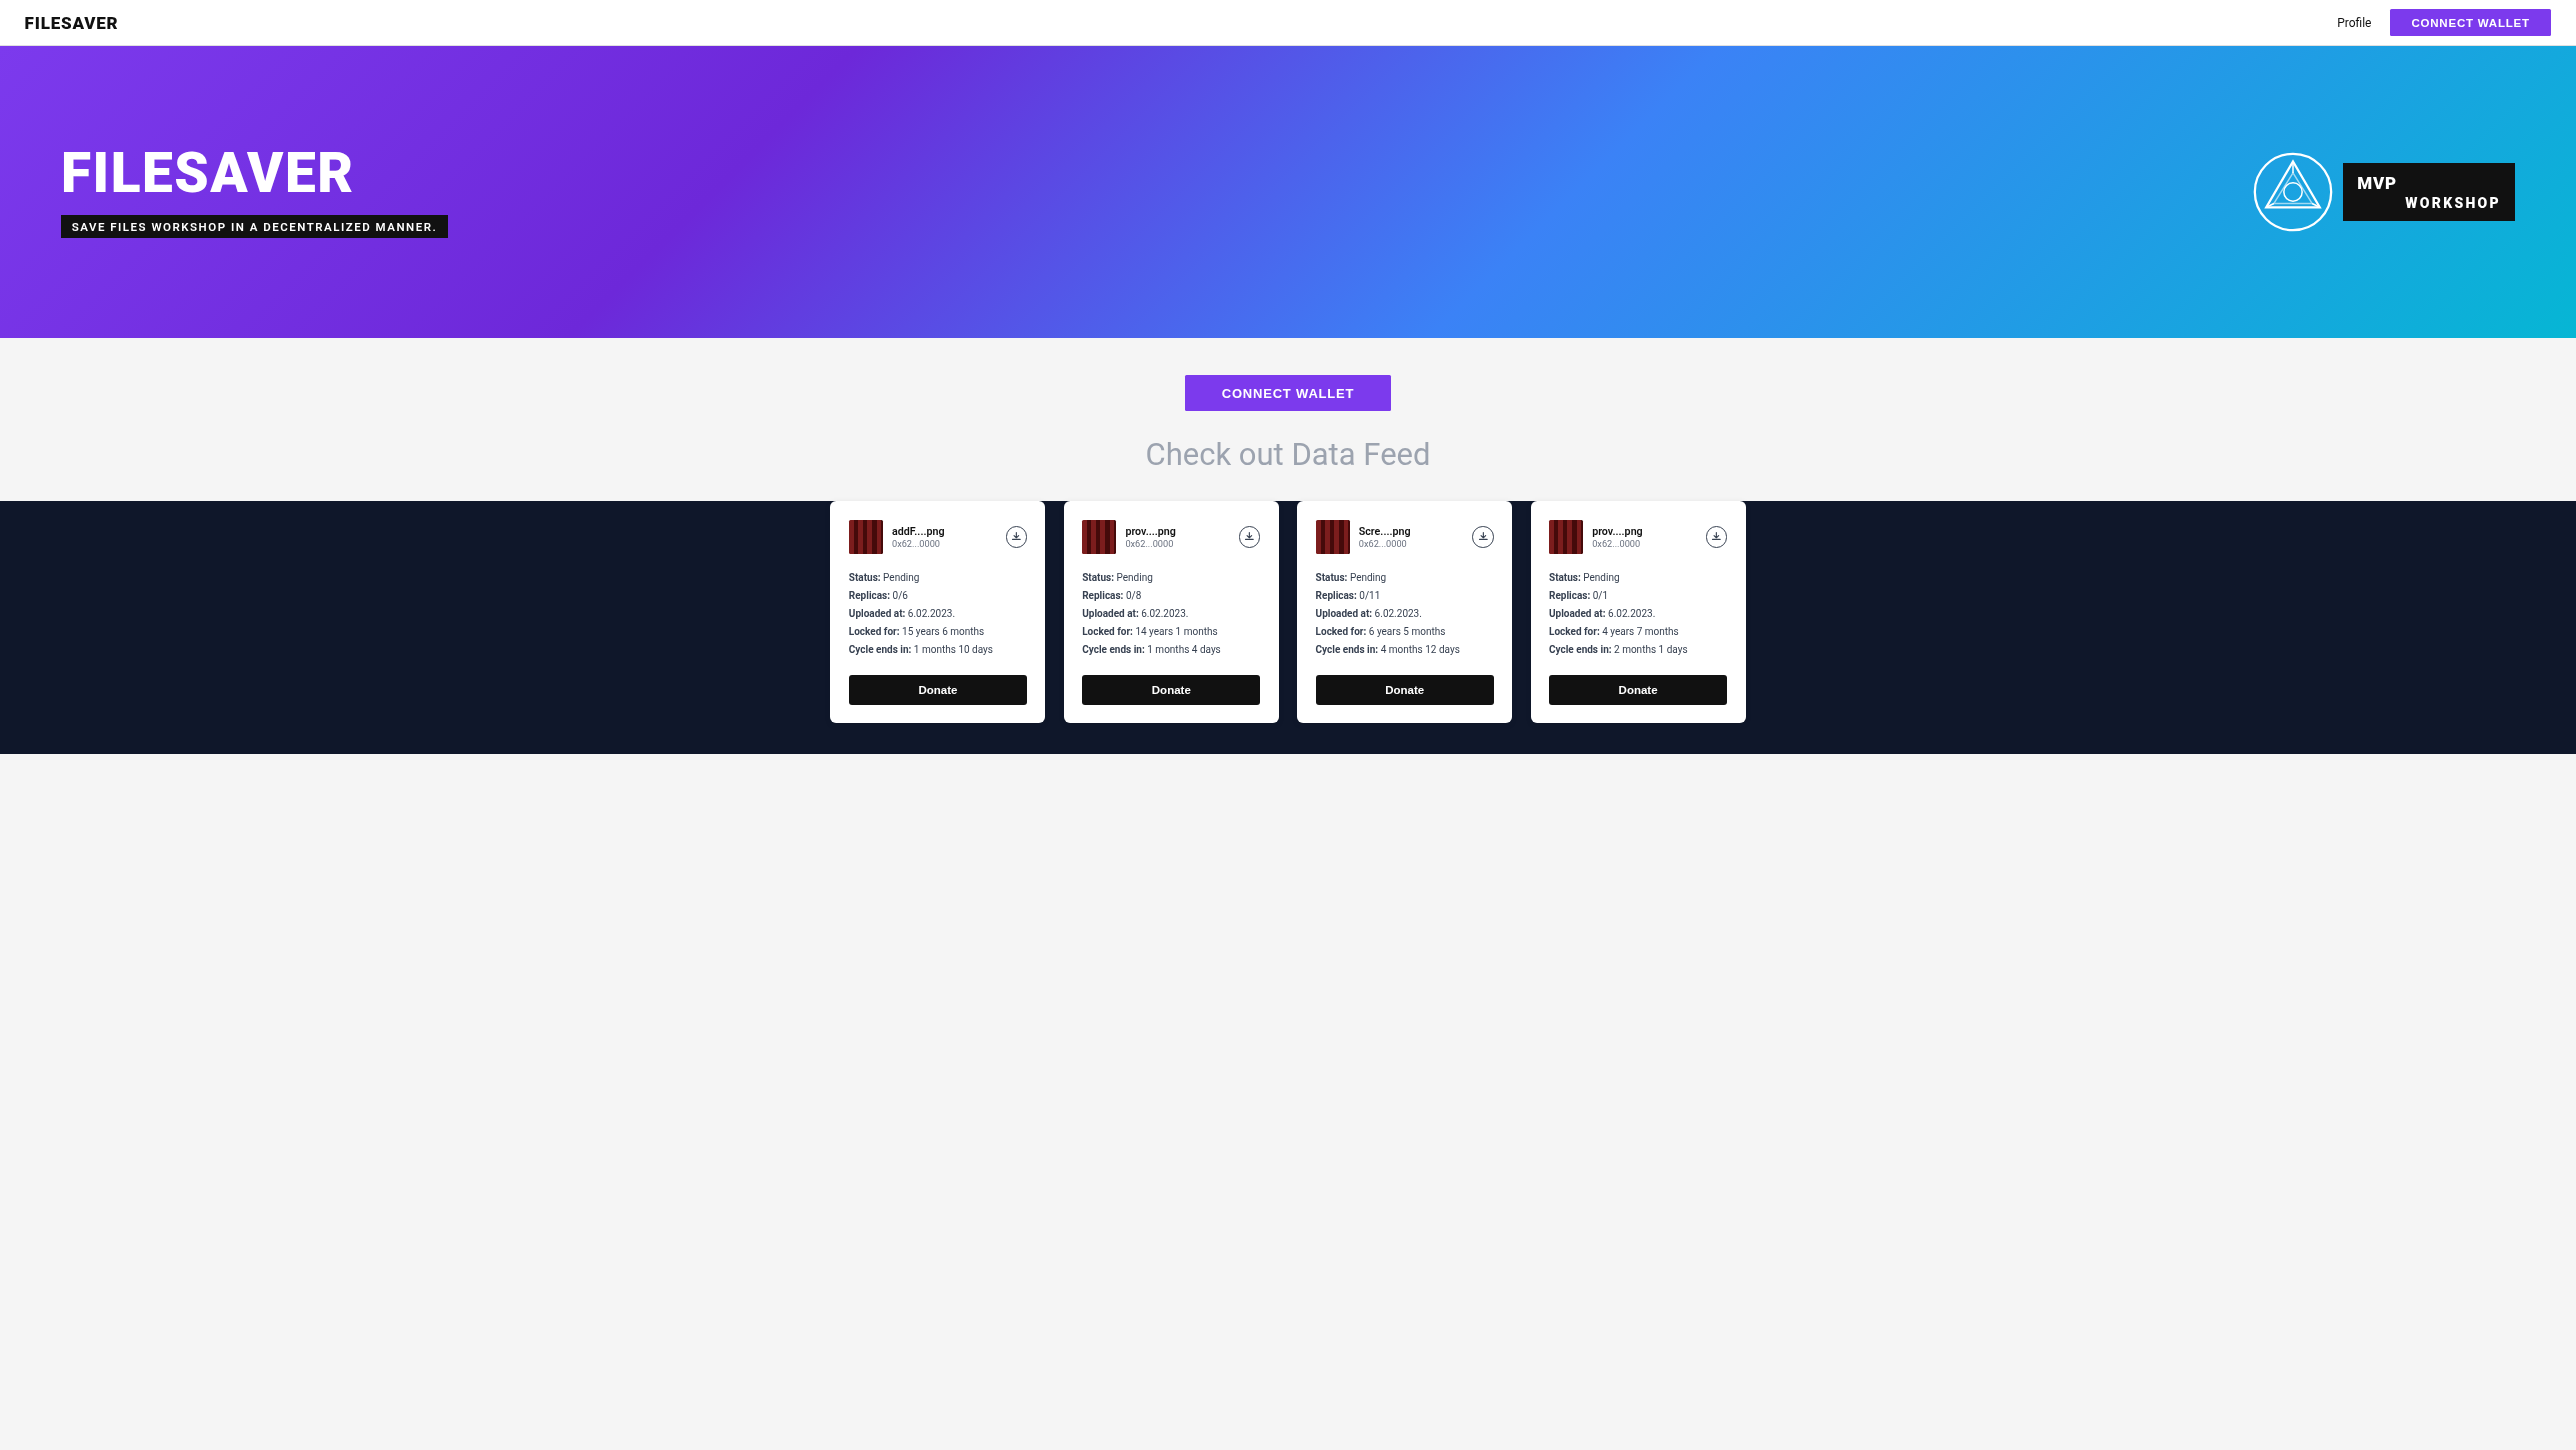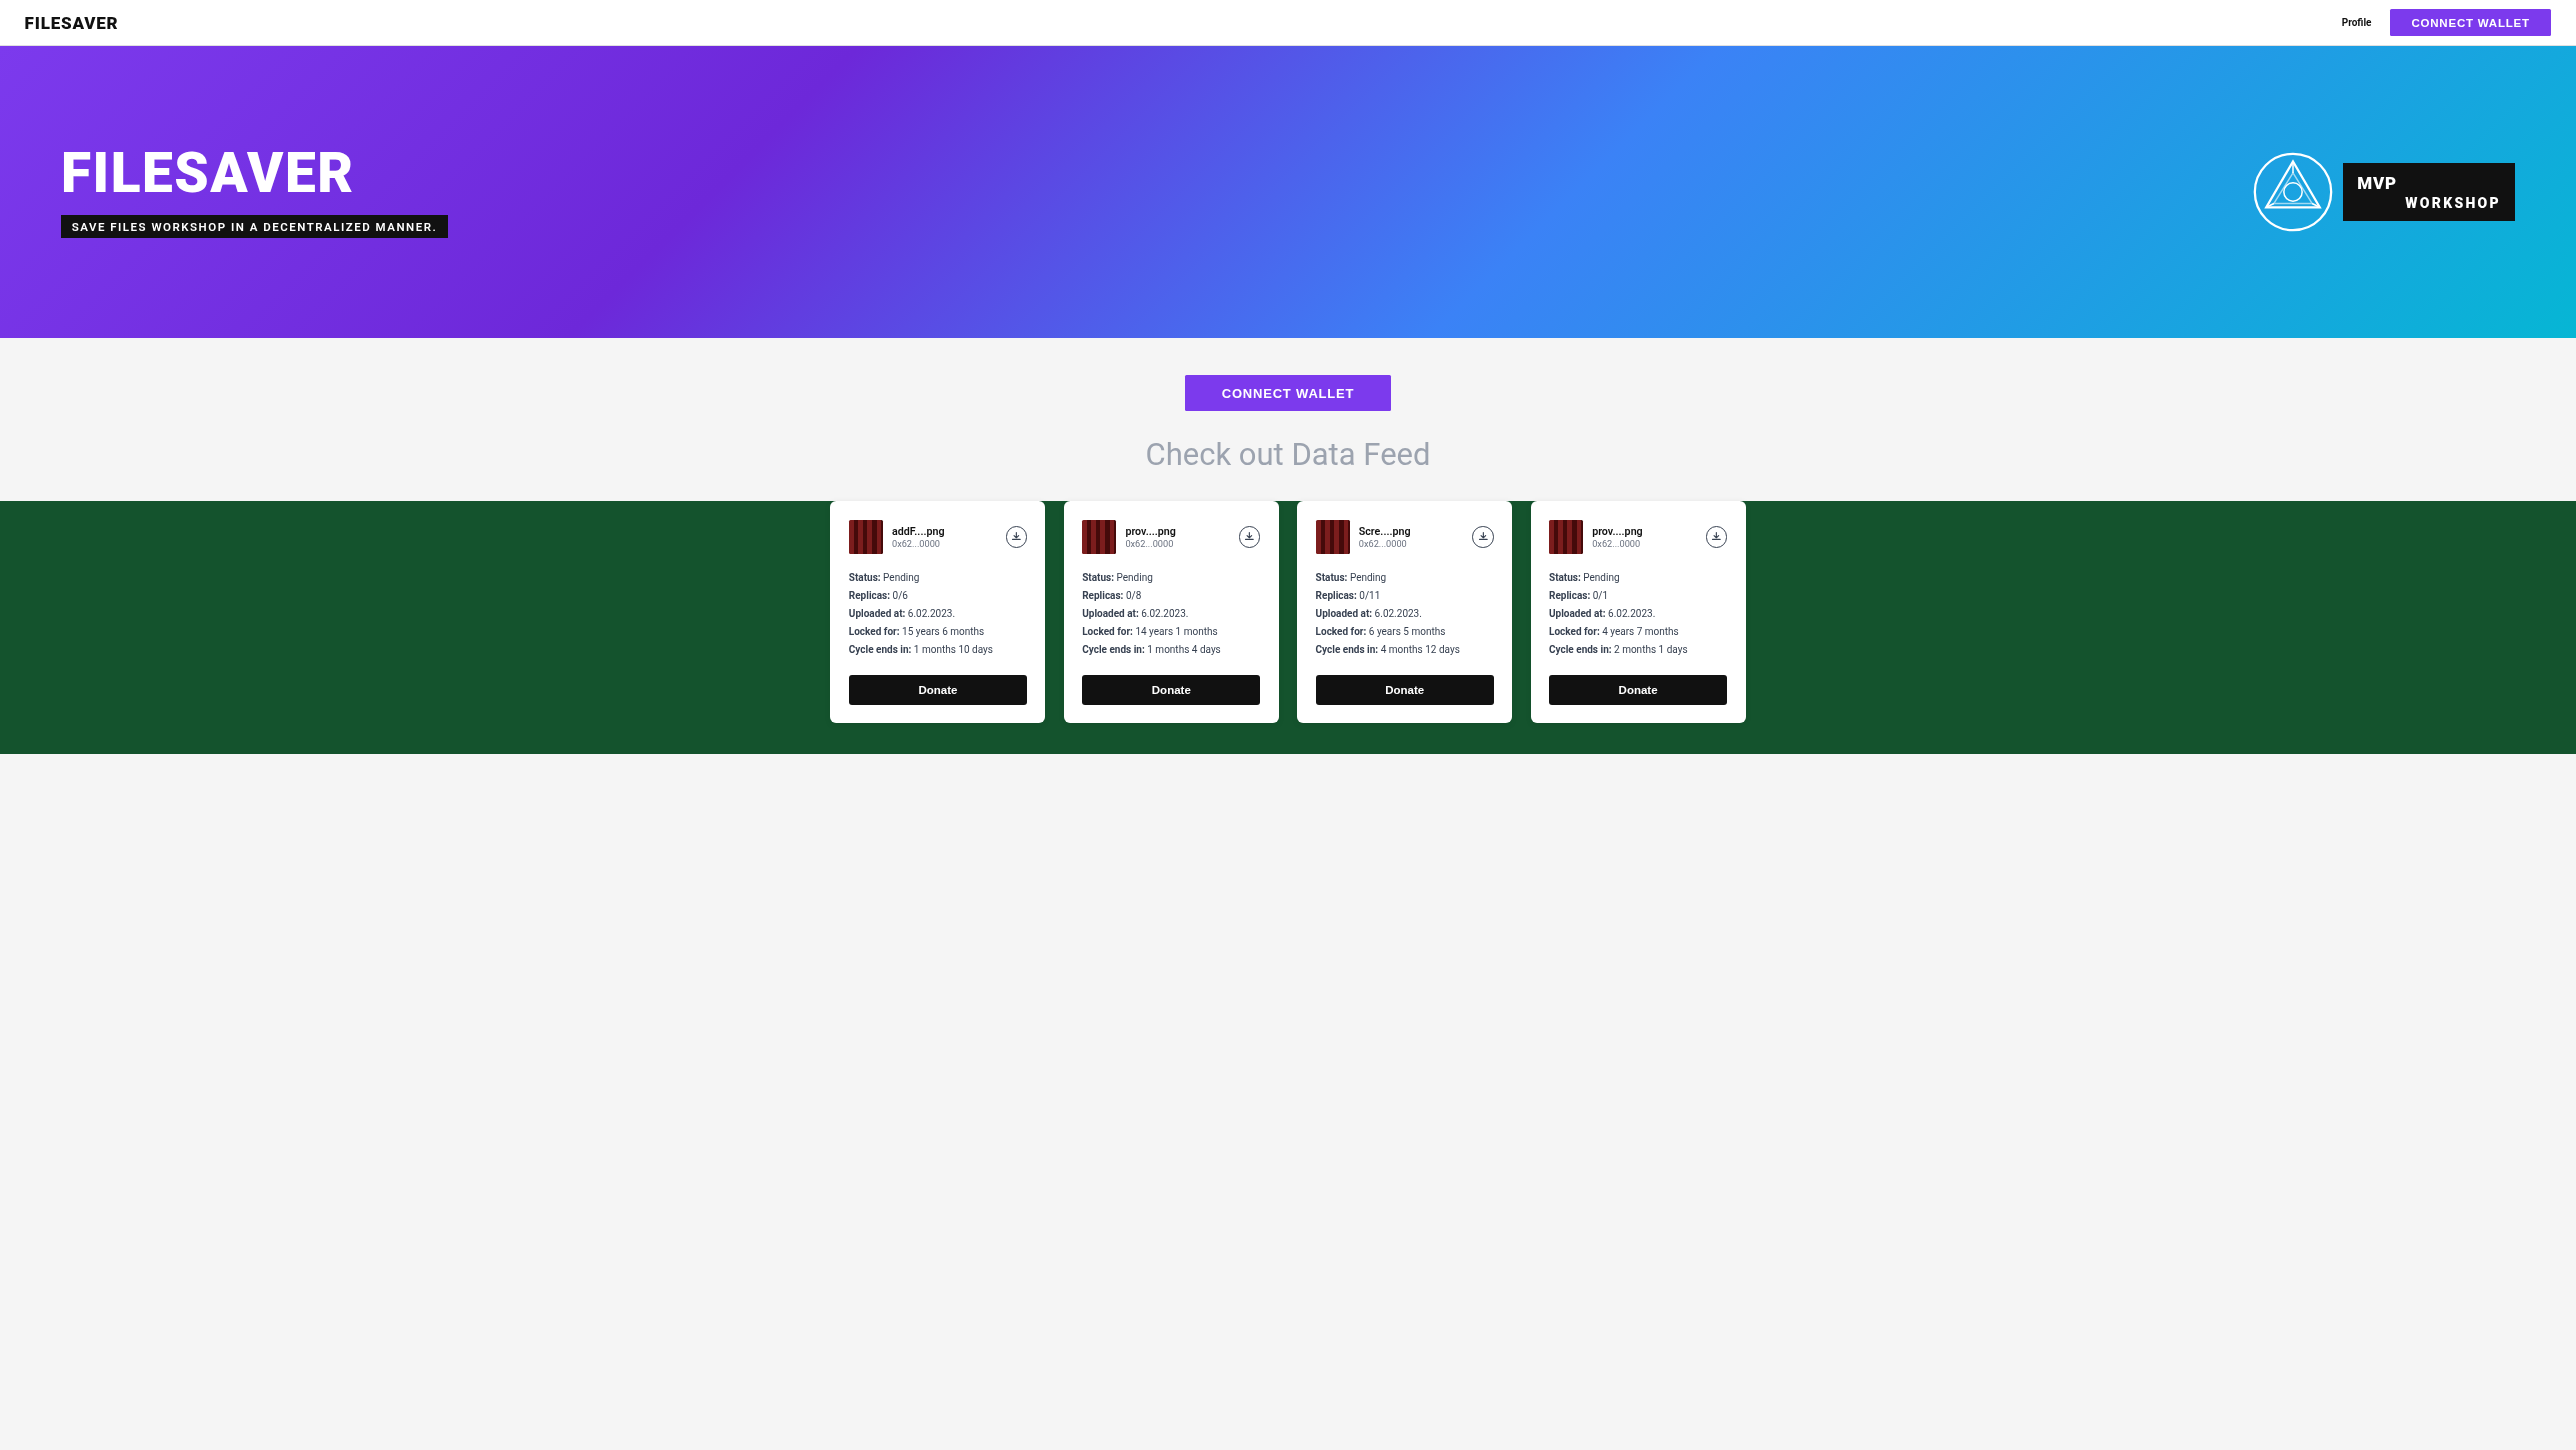--- a/index.html
+++ b/index.html
@@ -22,24 +22,24 @@
       font-weight: 900;
       letter-spacing: 0.8px;
       color: #111;
     }
     .nav-right {
       display: flex;
       align-items: center;
       gap: 18.4px;
     }
     .nav-profile {
-      font-size: 10px;
+      font-size: 12px;
       color: #111;
       cursor: pointer;
-      font-weight: 700;
+      font-weight: 400;
     }
     .btn-connect {
       background: #7c3aed;
       color: #fff;
       border: none;
       padding: 7.7px 21.5px;
       font-size: 11.5px;
       font-weight: 700;
       letter-spacing: 0.8px;
       cursor: pointer;
@@ -120,21 +120,21 @@
       font-weight: 400;
       color: #9ca3af;
       margin-bottom: 13px;
     }
 
     
     .cards-container {
       display: flex;
       gap: 18.4px;
       padding: 0 31px 31px;
-      background: #14532d;
+      background: #0f172a;
       justify-content: center;
       flex-wrap: wrap;
     }
     .card {
       background: #fff;
       border-radius: 6.1px;
       padding: 18.4px;
       width: 215px;
       box-shadow: 0 1.5px 6.1px rgba(0,0,0,0.08);
     }

